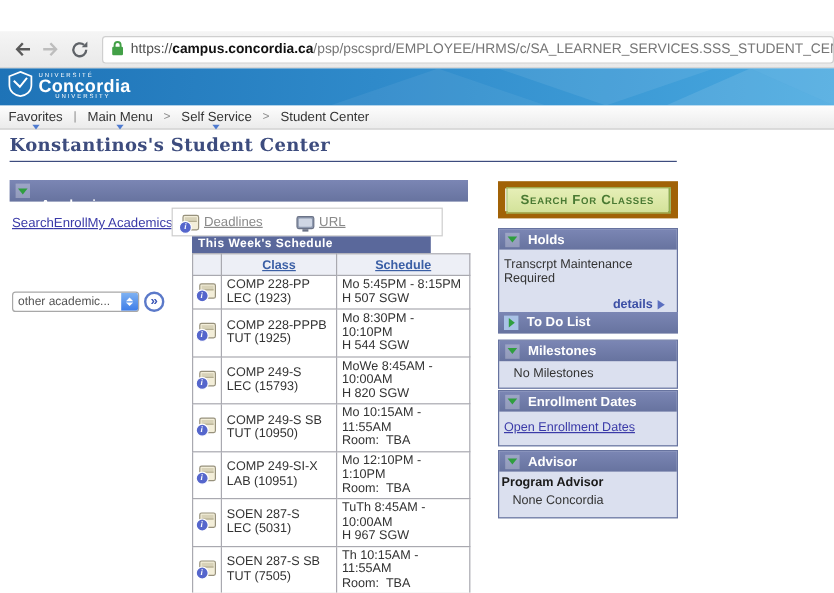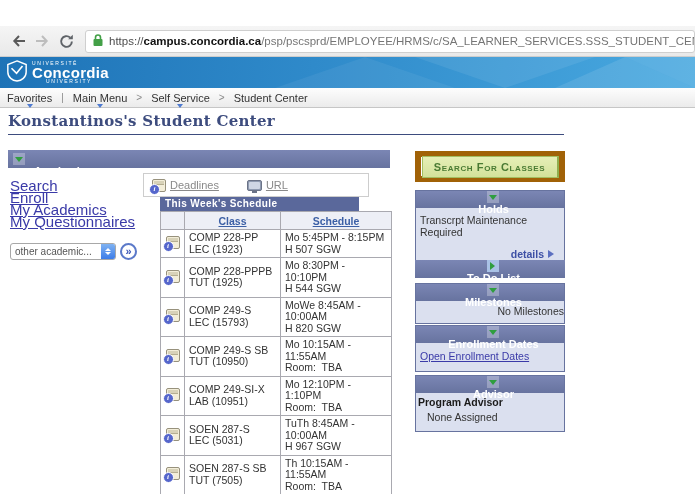--- a/index.html
+++ b/index.html
@@ -51,21 +51,21 @@
             border-bottom:4px solid transparent;border-left:6px solid #5b6fc0;margin-left:4px;}
   .chip{width:12px;height:12px;background:rgba(255,255,255,.28);display:flex;align-items:center;
         justify-content:center;margin-left:5px;flex:0 0 auto;}
   .chip.lt{background:#a9c2e6;}
 
   
   .acad-bar{position:absolute;left:8px;top:150px;width:382px;height:18px;
             background:linear-gradient(#7b86b4,#67739f);display:flex;align-items:center;
             color:#fff;font-weight:bold;font-size:11px;}
   .acad-bar .label{margin-left:9px;margin-top:24px;}
-  .nav-links{position:absolute;left:10px;top:180px;display:flex;flex-direction:column;font-size:15px;line-height:12px;}
+  .nav-links{position:absolute;left:10px;top:180px;display:flex;flex-direction:row;font-size:11px;line-height:12px;}
   .nav-links a{color:#3a3aa8;text-decoration:underline;cursor:pointer;}
   .dd-row{position:absolute;left:10px;top:243px;display:flex;align-items:center;}
   .select-box{width:106px;height:17px;border:1px solid #a8a8a8;border-radius:3px;background:#fff;
               display:flex;align-items:center;justify-content:space-between;overflow:hidden;box-sizing:border-box;}
   .select-box .val{font-size:10px;color:#555;padding-left:4px;white-space:nowrap;}
   .stepper{width:14px;height:100%;background:linear-gradient(#7fb2f2,#3d7de8);
            display:flex;flex-direction:column;align-items:center;justify-content:center;gap:1px;flex:0 0 auto;}
   .stepper i{width:0;height:0;border-left:3px solid transparent;border-right:3px solid transparent;}
   .stepper .up{border-bottom:3px solid #fff;} .stepper .dn{border-top:3px solid #fff;}
   .go-btn{width:17px;height:17px;border:2px solid #5b79c9;border-radius:50%;margin-left:4px;
@@ -104,31 +104,31 @@
   
   .search-box{position:absolute;left:415px;top:151px;width:150px;height:31px;box-sizing:border-box;
               border:6px solid #a16207;background:#fff;display:flex;align-items:center;justify-content:center;}
   .search-btn{width:134px;height:20px;background:linear-gradient(#e6efb7,#d3e29a);
               border:1px solid #a3bf62;border-right:2px solid #8fae4e;color:#4a7a33;
               font-variant:small-caps;font-weight:bold;font-size:11px;letter-spacing:.6px;
               display:flex;align-items:center;justify-content:center;cursor:pointer;}
   .side-box{position:absolute;left:415px;width:150px;box-sizing:border-box;
             border:1px solid #67739f;background:#dbe0ef;}
   .side-hd{height:17px;background:linear-gradient(#7b86b4,#67739f);color:#fff;font-weight:bold;
-           font-size:11px;display:flex;align-items:center;flex-direction:column;}
+           font-size:11px;display:flex;align-items:center;}
   .side-hd .t{margin-left:7px;}
   .side-bd{font-size:10.5px;color:#333;}
   .holds-item{padding:6px 4px 0 4px;}
   .details-row{text-align:right;padding:10px 10px 6px 0;font-weight:bold;color:#3c4fa5;font-size:10.5px;}
   .details-row .lnk{display:inline-flex;align-items:center;cursor:pointer;}
   .todo-bar{position:absolute;left:415px;top:260px;width:150px;height:18px;box-sizing:border-box;
             background:linear-gradient(#7b86b4,#67739f);display:flex;align-items:center;
-            color:#fff;font-weight:bold;font-size:11px;flex-direction:column;}
+            color:#fff;font-weight:bold;font-size:11px;}
   .todo-bar .t{margin-left:7px;}
-  .ms-item{padding:4px 0 6px 12px;text-align:right;}
+  .ms-item{padding:4px 0 6px 12px;}
   .ed-body{padding:7px 0 9px 4px;}
   .ed-body a,.ii-body a{color:#3a3aa8;text-decoration:underline;cursor:pointer;}
   .adv-label{font-weight:bold;color:#1a1a1a;padding:3px 0 0 2px;}
   .adv-val{padding:3px 0 8px 11px;}
   .ii-body{height:16px;overflow:hidden;padding-left:3px;}
   .ii-body a{line-height:21px;display:inline-block;}
 </style>
 </head>
 <body>
 
@@ -406,18 +406,18 @@
 
   <div class="side-box" style="top:375px;">
     <div class="side-hd">
       <span class="chip">
           <span class="tri-down"></span>
         </span>
       <span class="t">Advisor</span>
     </div>
     <div class="side-bd">
       <div class="adv-label">Program Advisor</div>
-      <div class="adv-val">None Assigned</div>
+      <div class="adv-val">None Concordia</div>
     </div>
   </div>
 
 
 </div>
 
 </body></html>

